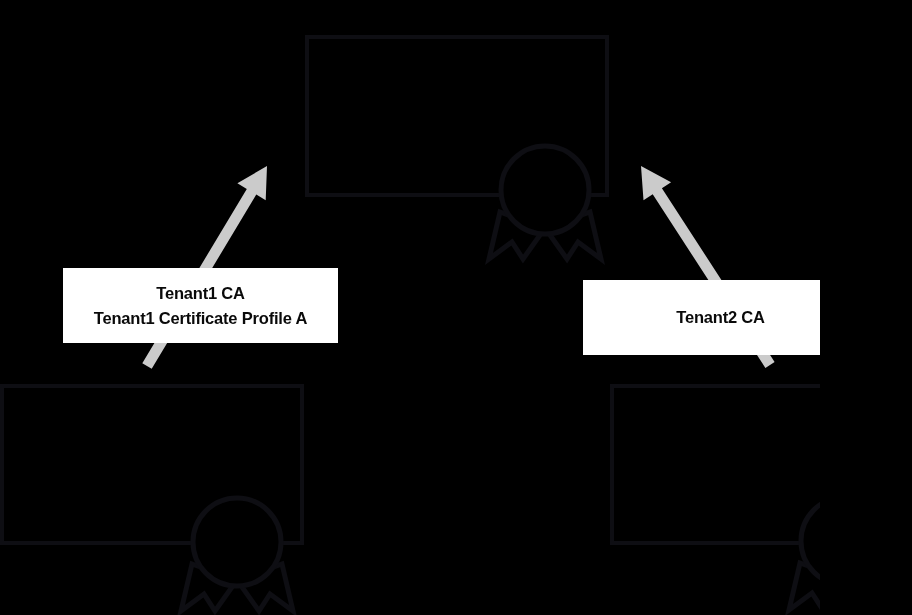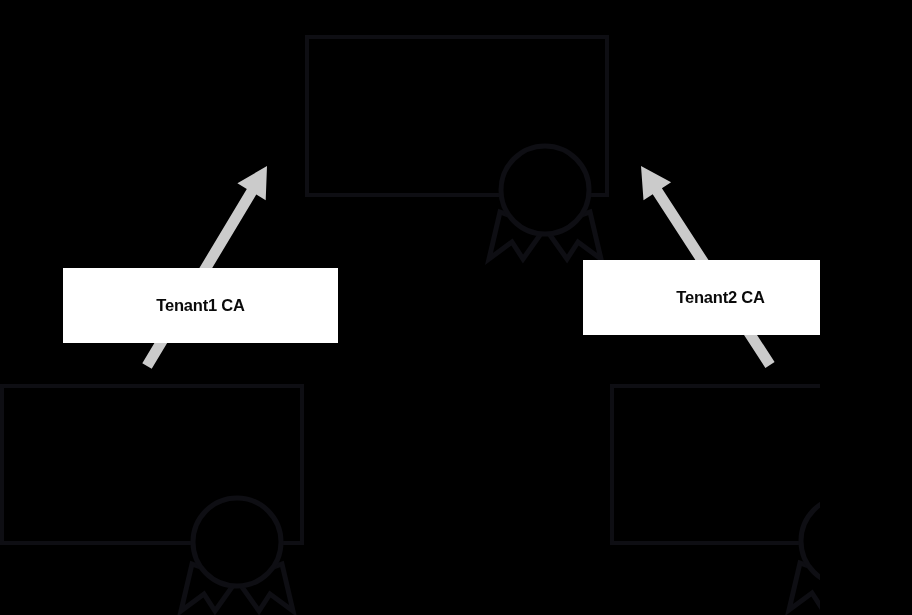--- a/index.html
+++ b/index.html
@@ -35,21 +35,21 @@
     align-items: center;
     text-align: center;
     font-weight: 700;
     font-size: 16.5px;
     line-height: 24.5px;
     letter-spacing: -0.2px;
     white-space: nowrap;
     z-index: 3;
   }
   .ca-label.left  { left: 63px;  top: 268px; }
-  .ca-label.right { left: 583px; top: 260px; }
+  .ca-label.right { left: 583px; top: 280px; }
 </style>
 </head>
 <body>
 
 <div class="stage">
 
   <svg class="canvas" width="912" height="615" viewBox="0 0 912 615">
 
     <defs>
 
@@ -67,19 +67,20 @@
     <use href="#seal" transform="translate(545,190)"></use>
     <use href="#seal" transform="translate(237,542)"></use>
     <use href="#seal" transform="translate(845,541)"></use>
 
     <polygon class="issue-arrow" points="142.3,363.2 246.8,188.9 237.4,183.2 267,166 265.7,200.2 256.3,194.5 151.7,368.8"></polygon>
     <polygon class="issue-arrow" points="765.4,368 652.7,194.2 643.5,200.2 641,166 671.1,182.2 661.9,188.2 774.6,362"></polygon>
   </svg>
 
   <div class="ca-label left">
     <span>Tenant1 CA</span>
+    <span>Tenant1 Certificate Profile A</span>
   </div>
 
   <div class="ca-label right">
     <span>Tenant2 CA</span>
   </div>
 
 </div>
 
 </body></html>

